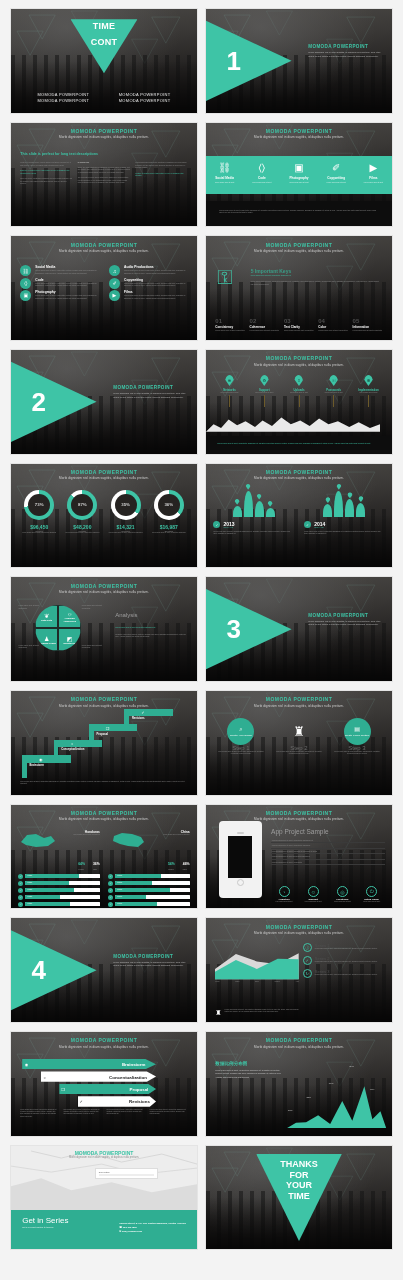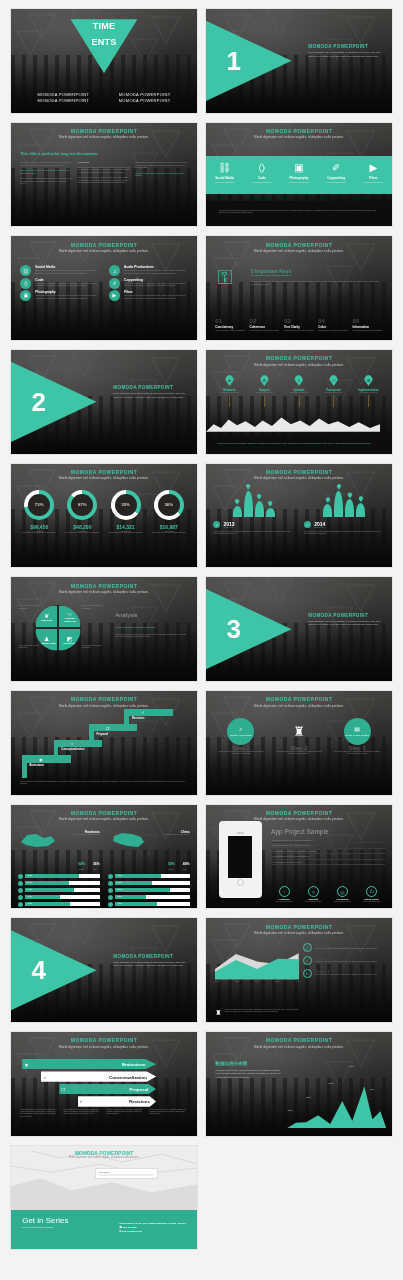--- a/index.html
+++ b/index.html
@@ -155,21 +155,21 @@
     <div class="slide">
       <svg class="tri-art" viewBox="0 0 185 104" preserveAspectRatio="none">
         <path d="M18 6 L44 6 L31 30 Z" fill="none" stroke="#7fb0a6" stroke-width=".5"></path>
         <path d="M6 22 L32 22 L19 46 Z" fill="none" stroke="#7fb0a6" stroke-width=".5"></path>
         <path d="M140 8 L168 8 L154 34 Z" fill="none" stroke="#7fb0a6" stroke-width=".5"></path>
         <path d="M120 30 L146 30 L133 54 Z" fill="none" stroke="#7fb0a6" stroke-width=".4"></path>
         <path d="M60 2 L86 2 L73 26 Z" fill="none" stroke="#7fb0a6" stroke-width=".35"></path>
       </svg>
       <div class="ct-tri"></div>
       <div class="ct-word" style="top:12%">TIME</div>
-      <div class="ct-word" style="top:27%">ENTS</div>
+      <div class="ct-word" style="top:27%">CONT</div>
       <div class="ct-list">
         <span>MOMODA POWERPOINT</span>
         <span>MOMODA POWERPOINT</span>
         <span>MOMODA POWERPOINT</span>
         <span>MOMODA POWERPOINT</span>
       </div>
     </div>
     <div class="slide">
       <svg class="tri-art" viewBox="0 0 185 104" preserveAspectRatio="none">
         <path d="M18 6 L44 6 L31 30 Z" fill="none" stroke="#7fb0a6" stroke-width=".5"></path>
@@ -975,13 +975,29 @@
           <div class="git">Get in Series</div>
           <div class="git-sub">Put a relevant caption to this line</div>
         </div>
         <div style="text-align:left;padding-top:4%">
           <div class="ci">Garden Street, 5 Ave. The Carlton Mansions, Central America</div>
           <div class="ci"><span>☎</span> <span>123.456.7890</span></div>
           <div class="ci"><span>✉</span> <span>info@bizwam.com</span></div>
         </div>
       </div>
     </div>
+    <div class="slide">
+      <svg class="tri-art" viewBox="0 0 185 104" preserveAspectRatio="none">
+        <path d="M18 6 L44 6 L31 30 Z" fill="none" stroke="#7fb0a6" stroke-width=".5"></path>
+        <path d="M6 22 L32 22 L19 46 Z" fill="none" stroke="#7fb0a6" stroke-width=".5"></path>
+        <path d="M140 8 L168 8 L154 34 Z" fill="none" stroke="#7fb0a6" stroke-width=".5"></path>
+        <path d="M120 30 L146 30 L133 54 Z" fill="none" stroke="#7fb0a6" stroke-width=".4"></path>
+        <path d="M60 2 L86 2 L73 26 Z" fill="none" stroke="#7fb0a6" stroke-width=".35"></path>
+      </svg>
+      <div class="th-tri"></div>
+      <div class="th-words">
+        <div>THANKS</div>
+        <div>FOR</div>
+        <div>YOUR</div>
+        <div>TIME</div>
+      </div>
+    </div>
   </div>
 
 </body></html>

